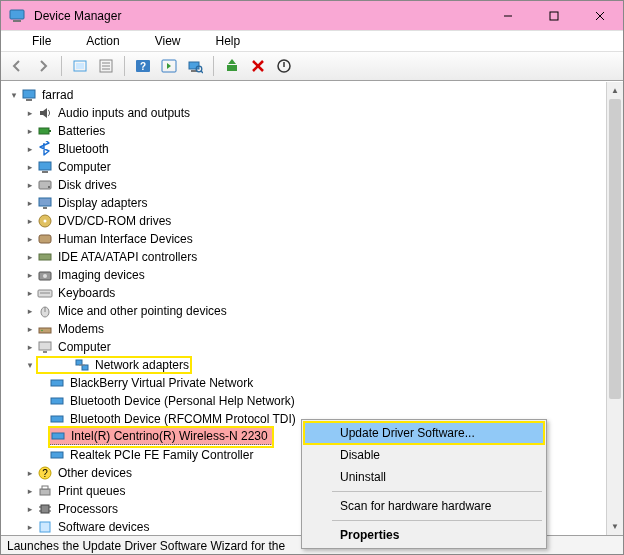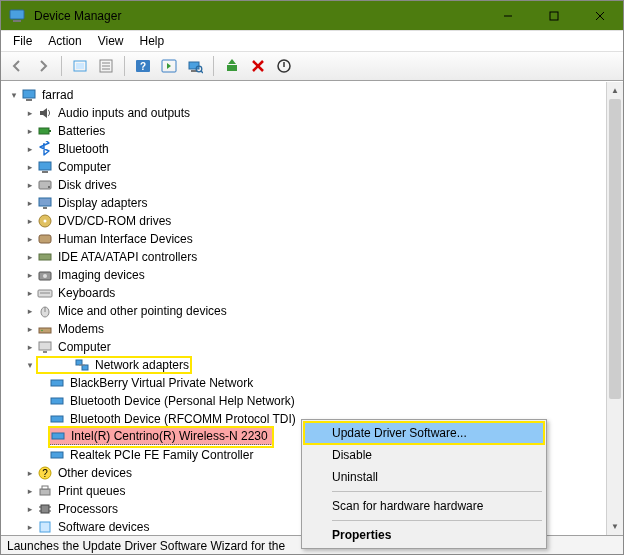--- a/index.html
+++ b/index.html
@@ -15,40 +15,40 @@
     border: 1px solid #888;
     position: relative;
   }
   
   .titlebar {
     height: 30px;
     display: flex;
     align-items: center;
     justify-content: space-between;
     padding: 0 0 0 8px;
-    background: #4d7c0f;
+    background: #f9a8d4;
     border-bottom: 1px solid #e0e0e0;
   }
   .title-left { display: flex; align-items: center; gap: 6px; }
   .title-text { font-size: 12px; }
   .window-controls { display: flex; }
   .win-btn {
     width: 46px; height: 30px;
     display: flex; align-items: center; justify-content: center;
     font-family: "Segoe UI", sans-serif;
     font-size: 13px;
   }
   
   .menubar {
     height: 20px;
     display: flex;
     align-items: center;
     padding: 0 4px;
   }
-  .menu-item { padding: 4px 8px; }
+  .menu-item { padding: 4px 8px; margin-left: 19px; }
   
   .toolbar {
     height: 30px;
     border-top: 1px solid #e0e0e0;
     border-bottom: 1px solid #a0a0a0;
     background: linear-gradient(#fdfdfd,#ececec);
     display: flex;
     align-items: center;
     padding: 0 4px;
     gap: 2px;
@@ -131,21 +131,21 @@
     width: 246px;
     background: #f0f0f0;
     border: 1px solid #a0a0a0;
     box-shadow: 2px 2px 4px rgba(0,0,0,0.25);
     padding: 2px;
     z-index: 50;
   }
   .cm-item {
     height: 22px;
     display: flex; align-items: center;
-    padding-left: 28px;
+    padding-left: 36px;
     position: relative;
   }
   .cm-item.highlighted { background: #91c9f7; }
   .cm-item.highlighted.boxed { outline: 2px solid #ffe600; outline-offset: -1px; }
   .cm-sep { height: 1px; background: #c0c0c0; margin: 3px 2px 3px 28px; }
   .cm-bold { font-weight: bold; }
   svg { display: block; }
 </style>
 </head>
 <body>

